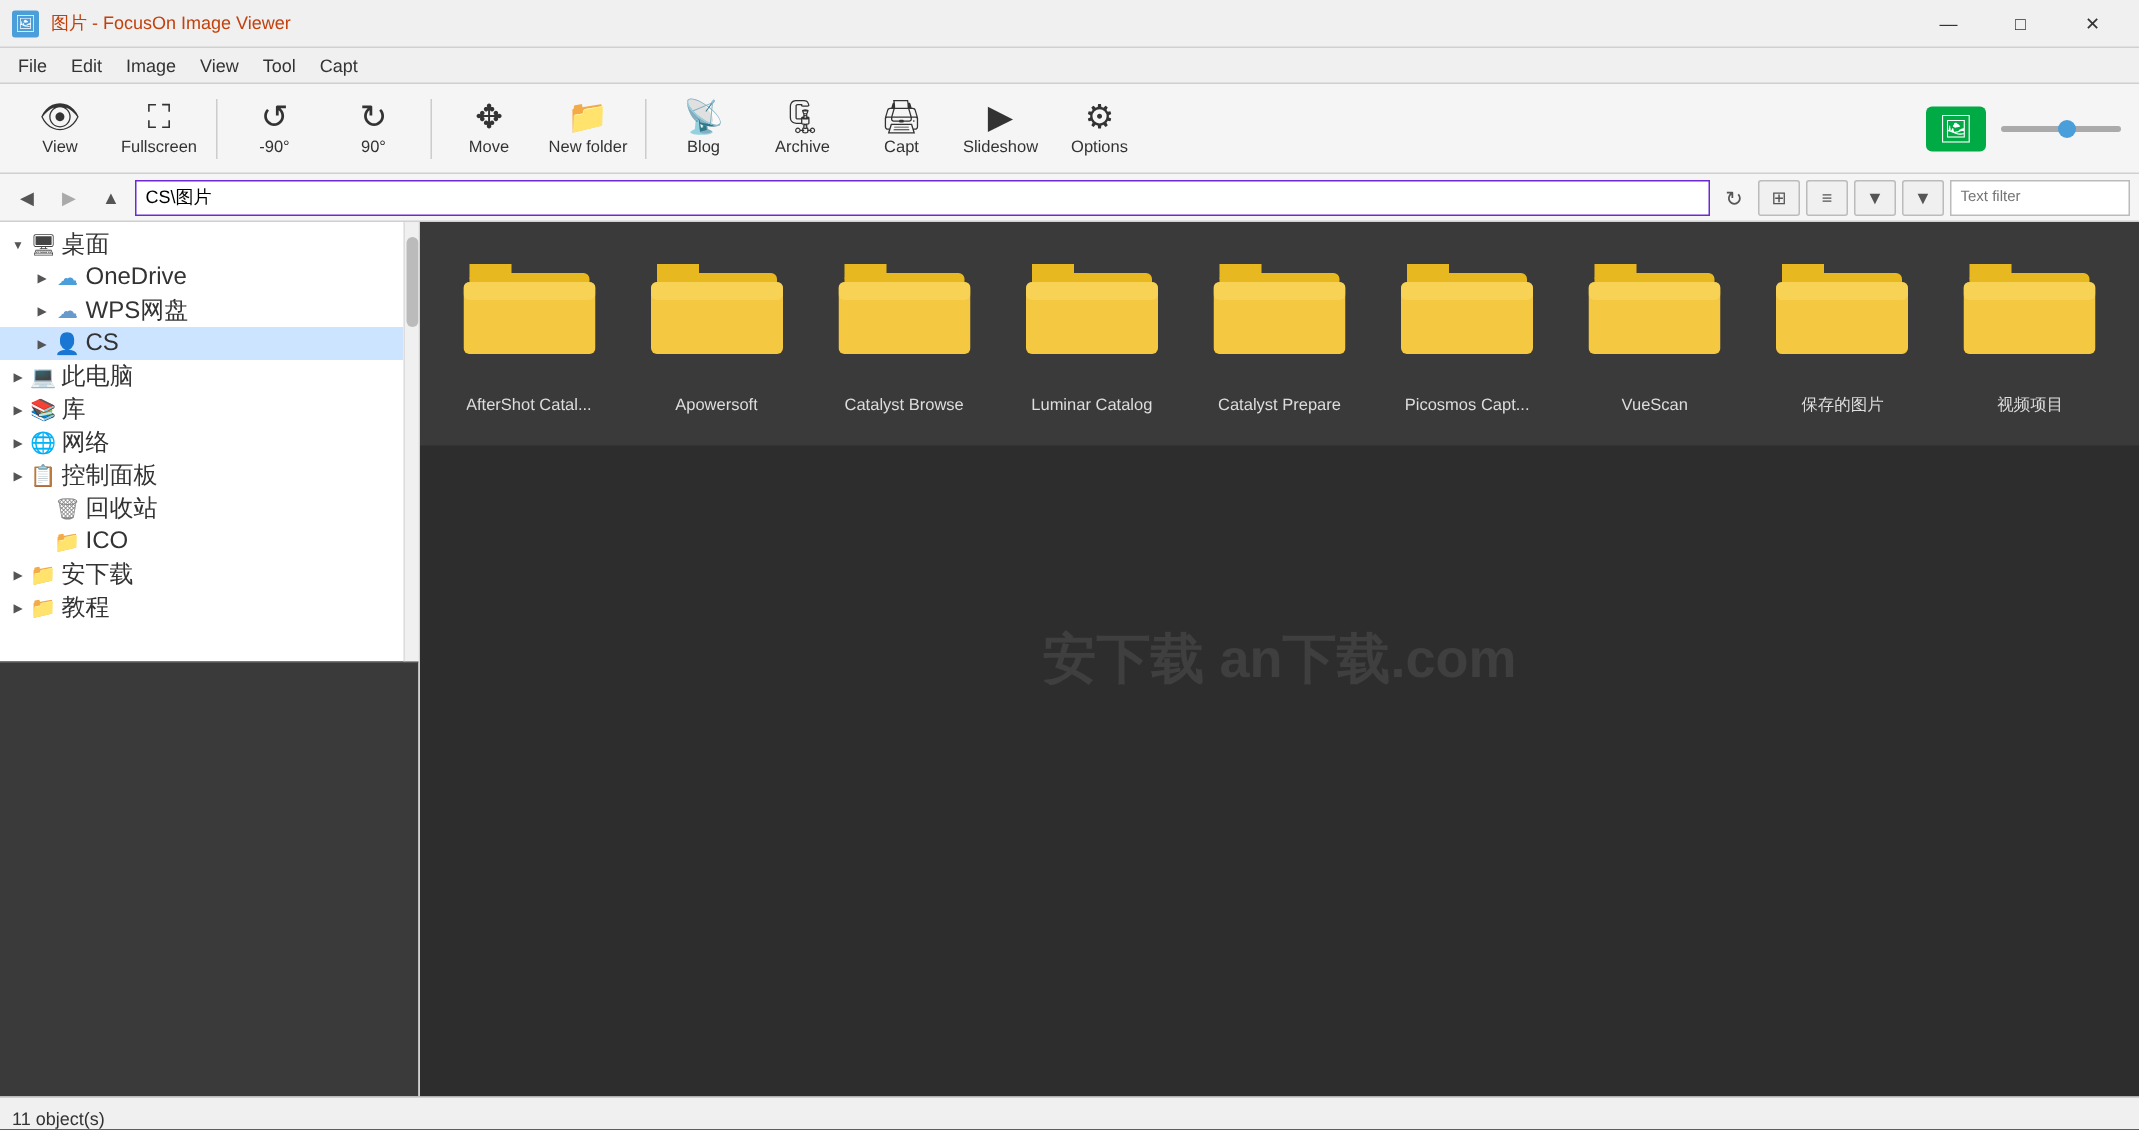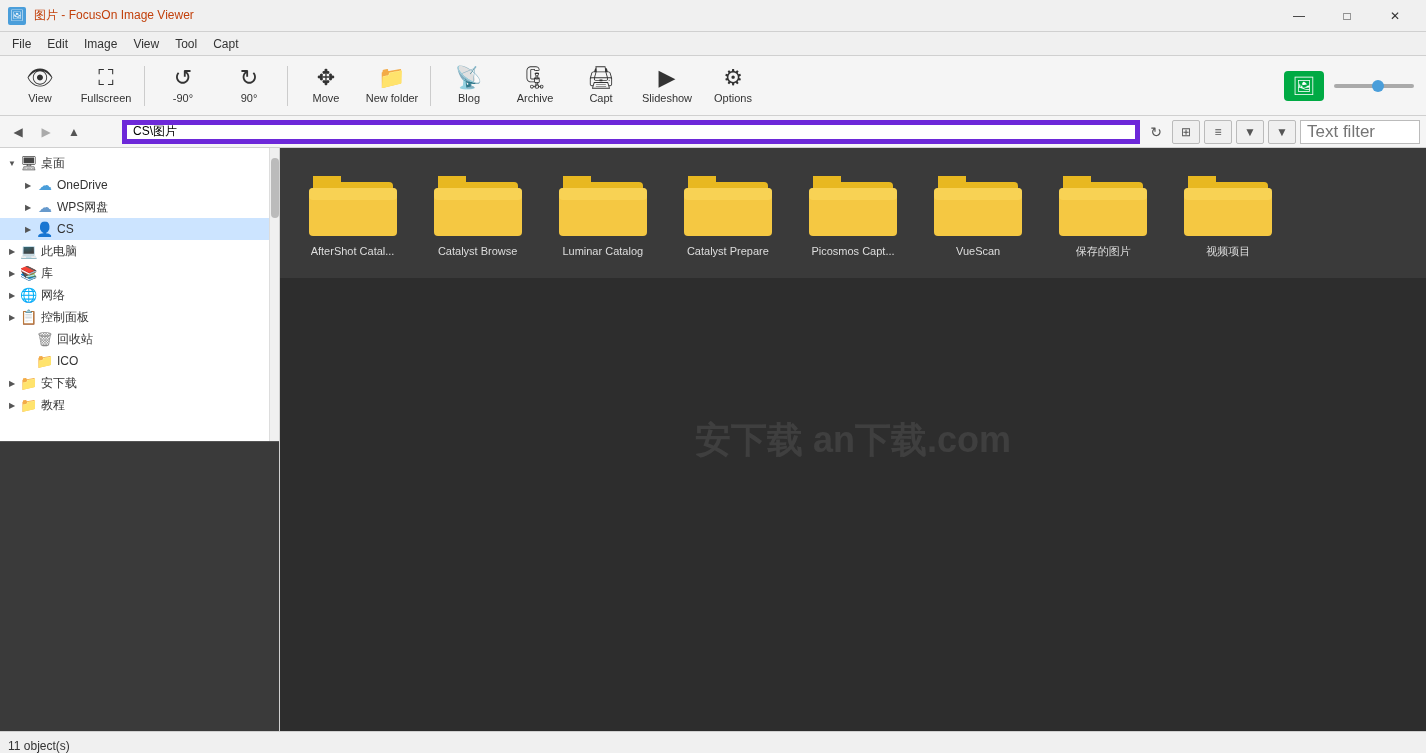--- a/index.html
+++ b/index.html
@@ -176,26 +176,25 @@
       align-items: center;
       justify-content: center;
       color: #555;
       font-size: 12px;
       border-radius: 2px;
     }
     .nav-btn:disabled { color: #aaa; cursor: default; }
     .address-input {
       flex: 1;
       height: 24px;
-      border: 5px solid #6d28d9;
+      border: 1px solid #6d28d9;
       background: white;
       padding: 0 6px;
       font-size: 12px;
       outline: none;
-      margin-left: 32px;
     }
     .address-refresh {
       width: 24px;
       height: 24px;
       border: none;
       background: transparent;
       cursor: pointer;
       display: flex;
       align-items: center;
       justify-content: center;
@@ -214,21 +213,21 @@
       font-size: 12px;
       color: #555;
       border-radius: 2px;
     }
     .filter-input {
       width: 120px;
       height: 24px;
       border: 1px solid #bbb;
       background: white;
       padding: 0 6px;
-      font-size: 17px;
+      font-size: 10px;
       color: #aaa;
       outline: none;
     }
 
     
     .main-content {
       display: flex;
       flex: 1;
       overflow: hidden;
     }
@@ -272,21 +271,21 @@
       width: 18px;
       height: 16px;
       display: flex;
       align-items: center;
       justify-content: center;
       font-size: 14px;
       flex-shrink: 0;
       margin-right: 3px;
     }
     .tree-label {
-      font-size: 12px;
+      font-size: 16px;
       color: #333;
     }
     .tree-indent-1 { padding-left: 4px; }
     .tree-indent-2 { padding-left: 20px; }
 
     
     .file-area {
       flex: 1;
       background: #3a3a3a;
       overflow-y: auto;
@@ -305,21 +304,21 @@
       cursor: pointer;
       width: 120px;
       justify-self: center;
     }
     .folder-icon {
       position: relative;
       width: 88px;
       height: 72px;
     }
     .folder-label {
-      margin-top: 4px;
+      margin-top: 23px;
       font-size: 11px;
       color: #ddd;
       text-align: center;
       max-width: 110px;
       overflow: hidden;
       text-overflow: ellipsis;
       white-space: nowrap;
       line-height: 1.3;
     }
 
@@ -571,20 +570,35 @@
 
       <rect x="4" y="14" width="80" height="54" rx="4" fill="#e8b820"></rect>
 
       <rect x="4" y="8" width="28" height="10" rx="3 3 0 0" fill="#e8b820"></rect>
 
       <rect x="0" y="20" width="88" height="48" rx="4" fill="#f5c842"></rect>
 
       <rect x="0" y="20" width="88" height="12" rx="4" fill="#fad55c" opacity="0.7"></rect>
     </svg>
   </div>
+          <div class="folder-label">Apowersoft</div>
+        </div>
+        <div class="folder-item">
+          <div class="folder-icon">
+    <svg width="88" height="72" viewBox="0 0 88 72" xmlns="http://www.w3.org/2000/svg">
+
+      <rect x="4" y="14" width="80" height="54" rx="4" fill="#e8b820"></rect>
+
+      <rect x="4" y="8" width="28" height="10" rx="3 3 0 0" fill="#e8b820"></rect>
+
+      <rect x="0" y="20" width="88" height="48" rx="4" fill="#f5c842"></rect>
+
+      <rect x="0" y="20" width="88" height="12" rx="4" fill="#fad55c" opacity="0.7"></rect>
+    </svg>
+  </div>
           <div class="folder-label">Catalyst Browse</div>
         </div>
         <div class="folder-item">
           <div class="folder-icon">
     <svg width="88" height="72" viewBox="0 0 88 72" xmlns="http://www.w3.org/2000/svg">
 
       <rect x="4" y="14" width="80" height="54" rx="4" fill="#e8b820"></rect>
 
       <rect x="4" y="8" width="28" height="10" rx="3 3 0 0" fill="#e8b820"></rect>
 

